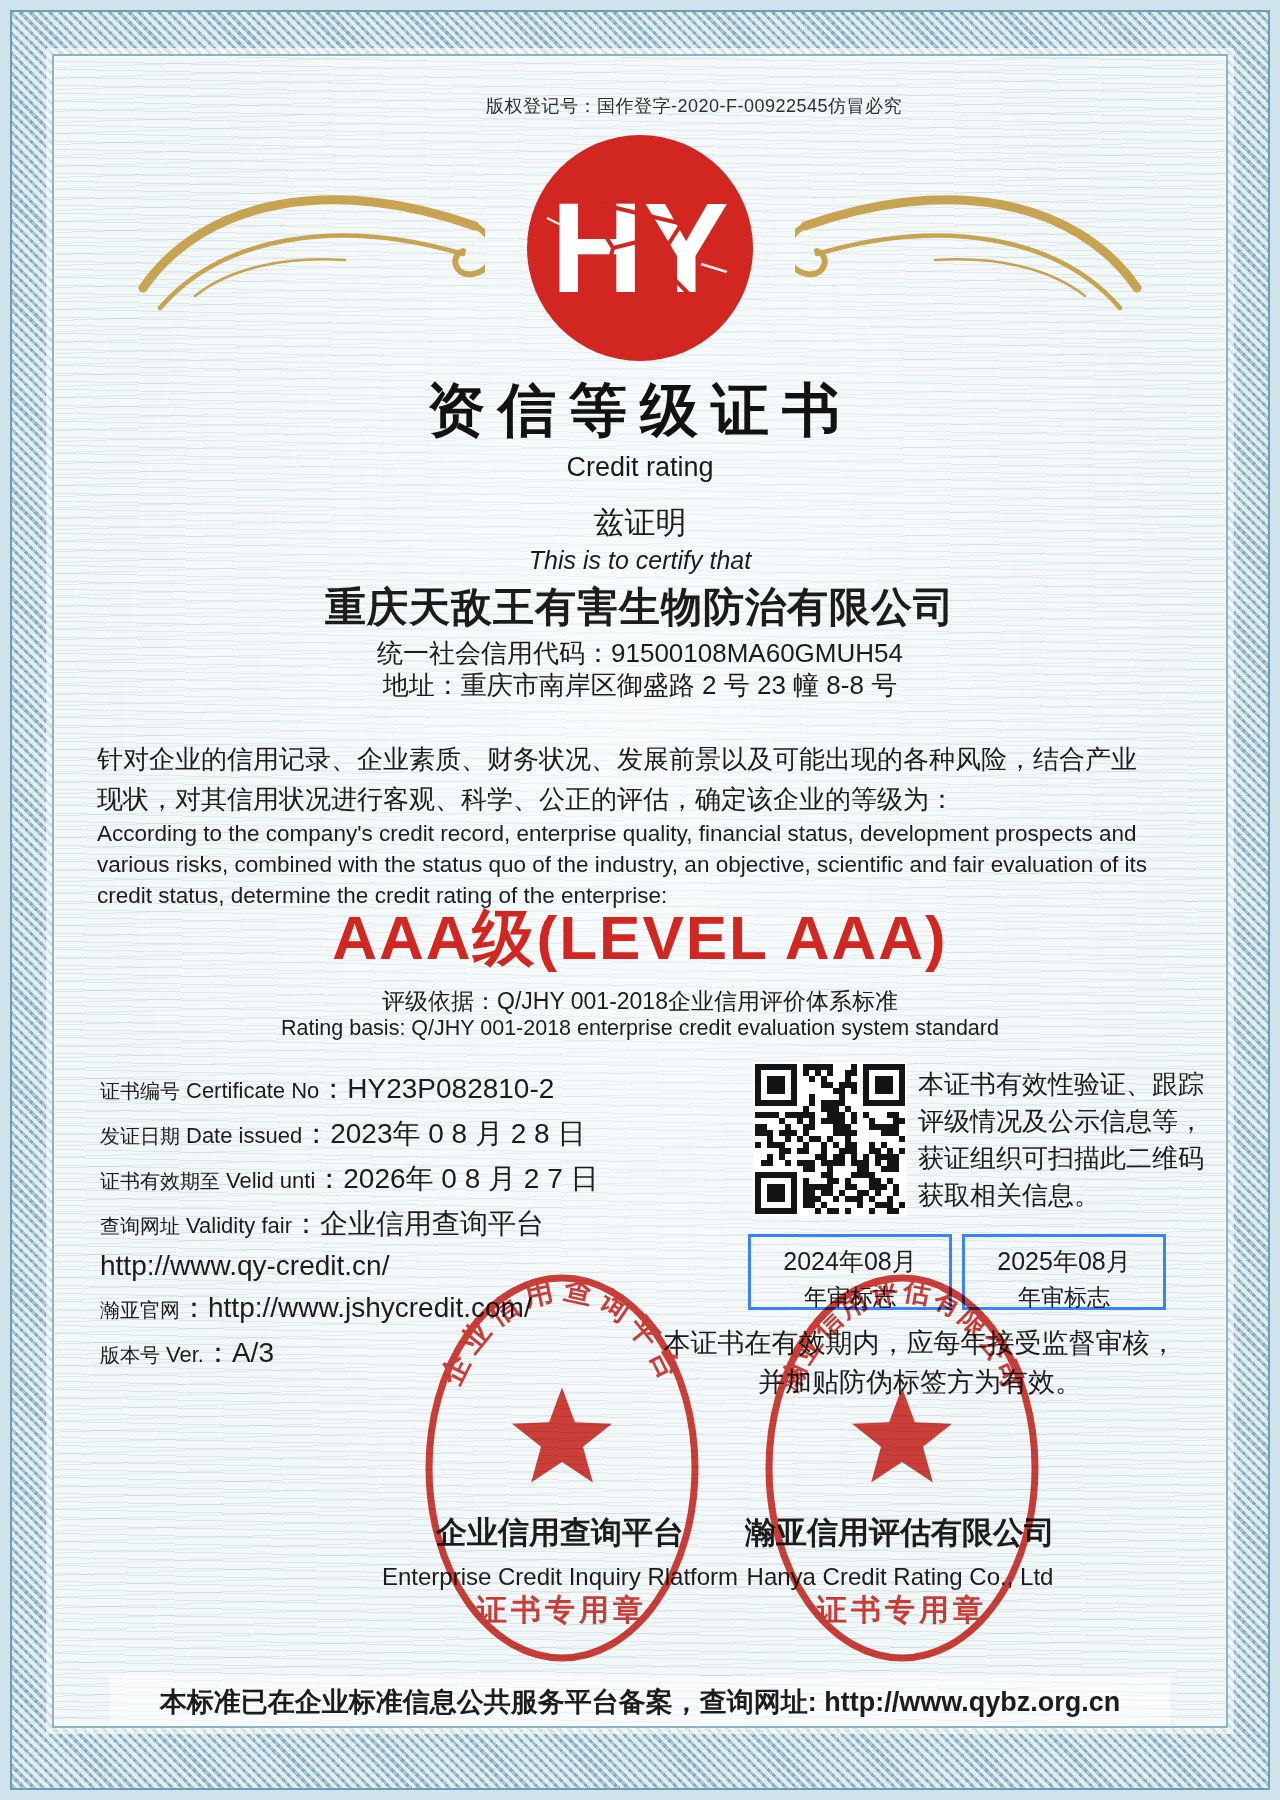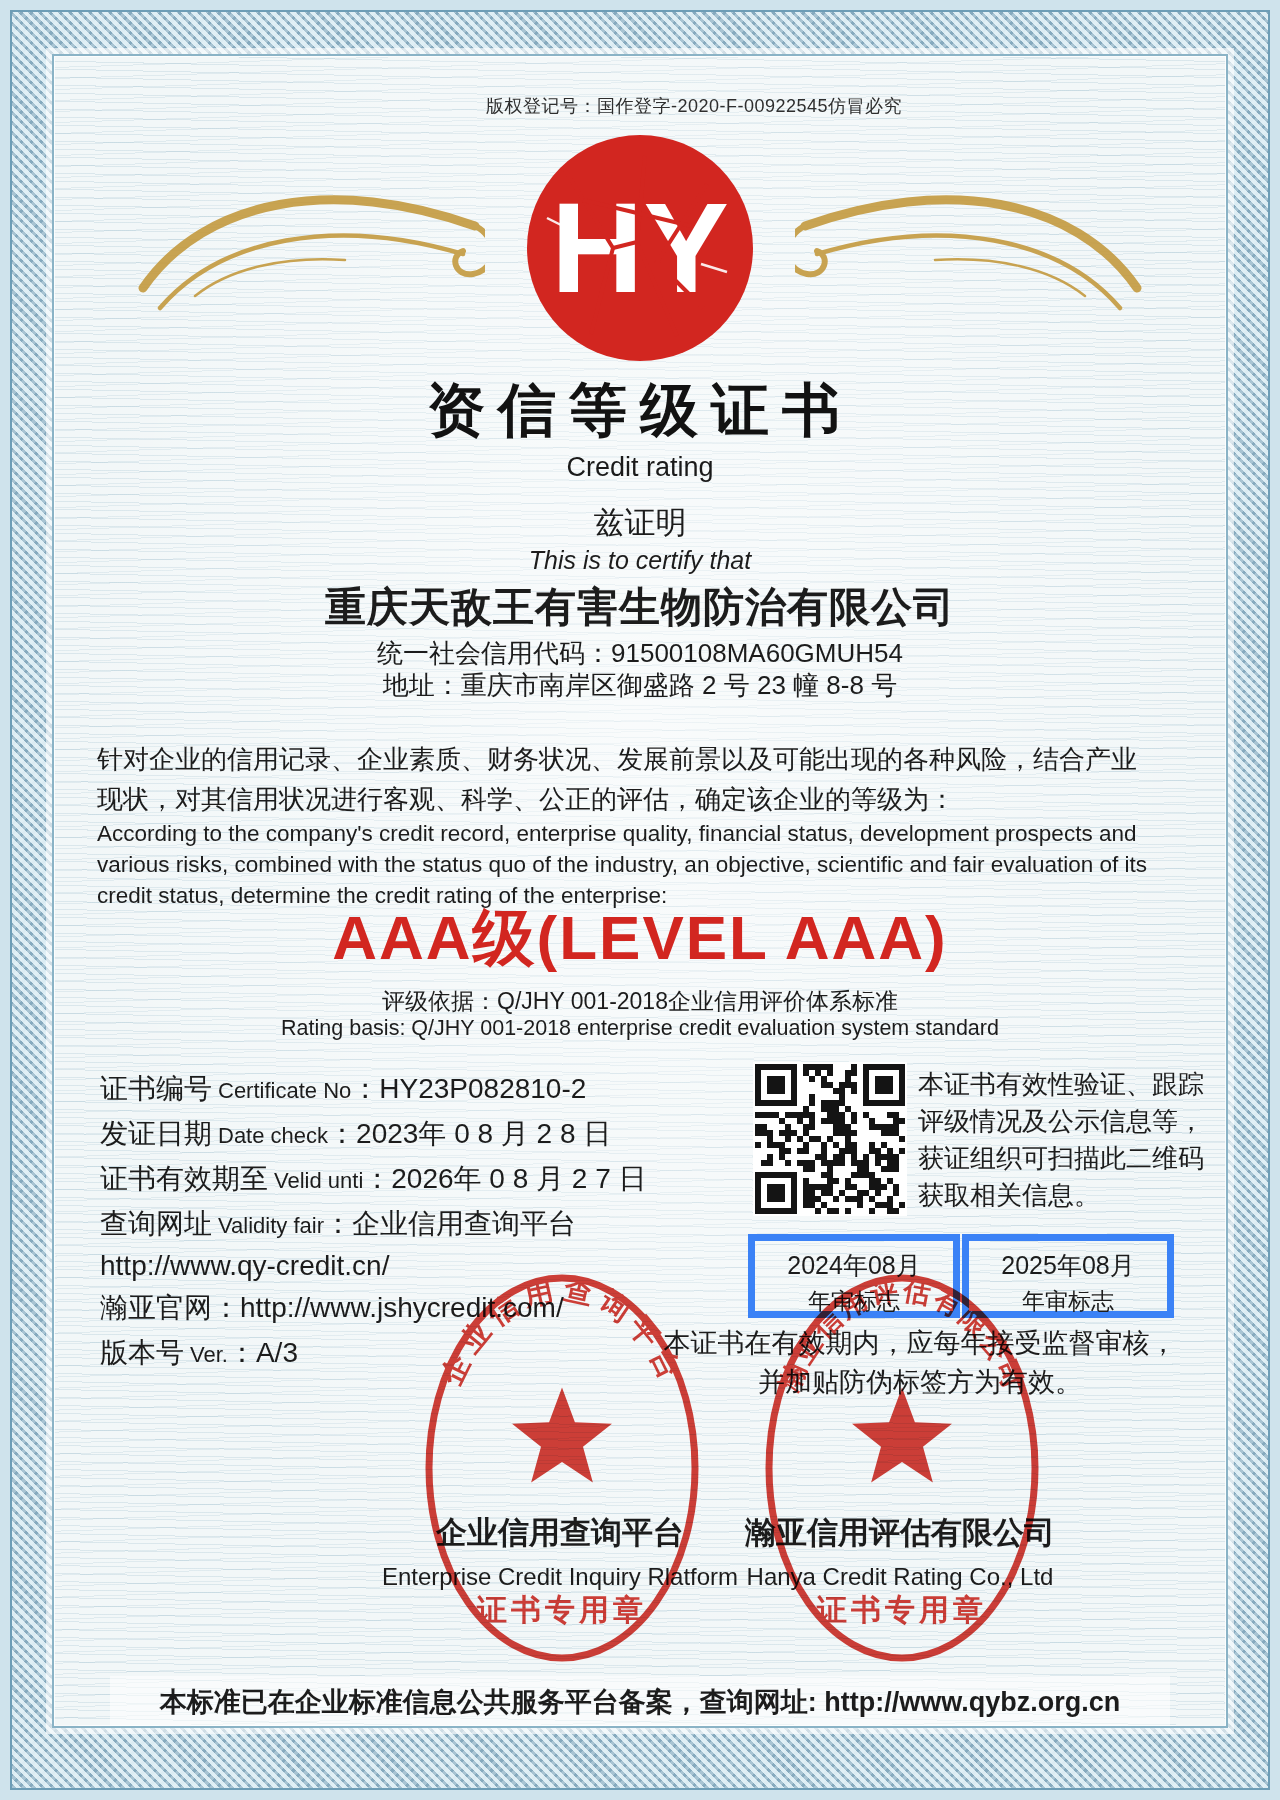--- a/index.html
+++ b/index.html
@@ -39,27 +39,27 @@
   .addr-line{top:668px;font-size:26px;text-align:center;}
   .stmt{left:97px;width:1086px;text-align:left;}
   .stmt-cn1{top:742px;font-size:26px;}
   .stmt-cn2{top:782px;font-size:26px;}
   .stmt-en{top:818px;font-size:22.5px;line-height:31px;}
   .level{top:896px;font-size:62px;font-weight:800;color:#d22620;letter-spacing:2px;}
   .basis-cn{top:986px;font-size:23px;}
   .basis-en{top:1016px;font-size:21.5px;}
   .details{left:100px;top:1070px;width:560px;}
   .detail-line{margin-bottom:7px;white-space:nowrap;}
-  .dl-cn{font-size:28px;text-align:center;}
+  .dl-cn{font-size:20px;text-align:center;}
   .dl-en{font-size:22px;margin-left:6px;}
   .dl-val{font-size:28px;}
   .qr{left:753px;top:1062px;width:150px;height:150px;background:#fff;padding:2px;}
   .qr-note{left:918px;top:1066px;width:270px;}
   .qr-note div{font-size:26px;line-height:37px;white-space:nowrap;}
-  .audit-box{top:1234px;width:198px;height:70px;border:7px solid #3b82f6;text-align:center;}
+  .audit-box{top:1234px;width:198px;height:70px;border:3px solid #3b82f6;text-align:center;}
   .ab-month{font-size:25px;margin-top:8px;}
   .ab-label{font-size:23px;margin-top:4px;}
   .notice{left:640px;top:1324px;width:560px;text-align:center;}
   .notice div{font-size:27px;line-height:39px;white-space:nowrap;}
   .org{top:1512px;width:400px;text-align:center;}
   .org-cn{font-size:31px;font-weight:700;white-space:nowrap;}
   .org-en{font-size:24px;margin-top:9px;white-space:nowrap;}
   .seal{mix-blend-mode:multiply;opacity:.88;}
   .footer-strip{left:110px;top:1676px;width:1060px;height:50px;background:rgba(255,255,255,.55);}
   .footer-line{top:1684px;font-size:27px;font-weight:700;}
@@ -122,21 +122,21 @@
 
   <div class="abs ctr level">AAA级(LEVEL AAA)</div>
   <div class="abs ctr basis-cn">评级依据：Q/JHY 001-2018企业信用评价体系标准</div>
   <div class="abs ctr basis-en">Rating basis: Q/JHY 001-2018 enterprise credit evaluation system standard</div>
 
   <div class="abs details">
     <div class="detail-line">
       <span class="dl-cn">证书编号</span><span class="dl-en">Certificate No</span><span class="dl-val">：HY23P082810-2</span>
     </div>
     <div class="detail-line">
-      <span class="dl-cn">发证日期</span><span class="dl-en">Date check</span><span class="dl-val">：2023年 0 8 月 2 8 日</span>
+      <span class="dl-cn">发证日期</span><span class="dl-en">Date issued</span><span class="dl-val">：2023年 0 8 月 2 8 日</span>
     </div>
     <div class="detail-line">
       <span class="dl-cn">证书有效期至</span><span class="dl-en">Velid unti</span><span class="dl-val">：2026年 0 8 月 2 7 日</span>
     </div>
     <div class="detail-line">
       <span class="dl-cn">查询网址</span><span class="dl-en">Validity fair</span><span class="dl-val">：企业信用查询平台</span>
     </div>
     <div class="detail-line">
       <span class="dl-val">http://www.qy-credit.cn/</span>
     </div>

